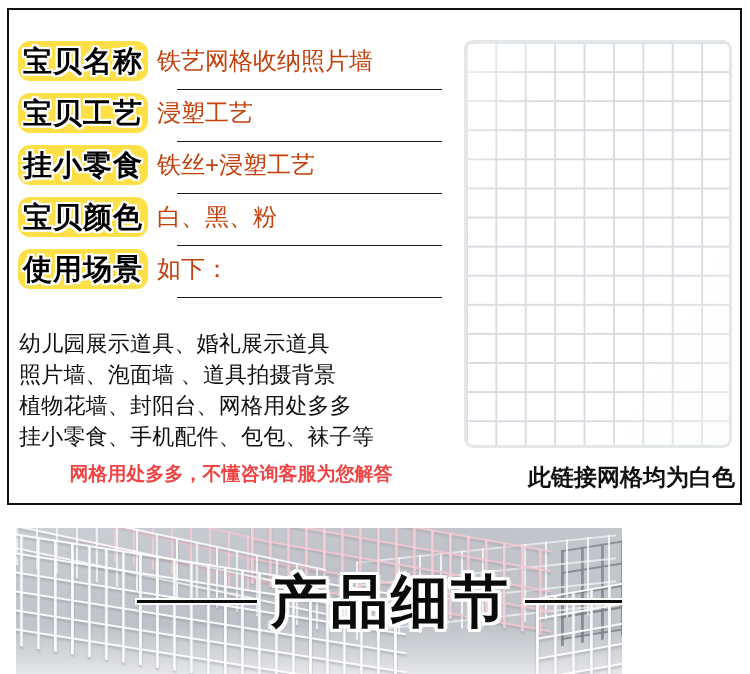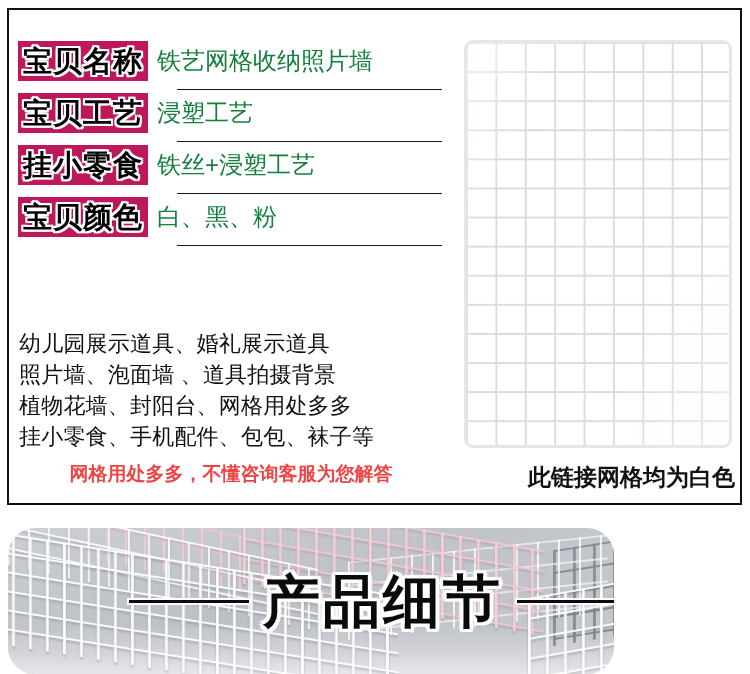--- a/index.html
+++ b/index.html
@@ -43,38 +43,39 @@
   .spec-row {
     position: relative;
     height: 52px;
   }
   .spec-row-inner {
     display: flex;
     align-items: center;
     height: 46px;
   }
   .spec-tag {
-    background: #be185d;
+    background: #fde047;
     color: #000000;
     font-weight: bold;
     font-size: 29px;
     line-height: 40px;
     height: 40px;
     padding: 0 5px;
     letter-spacing: 1px;
     white-space: nowrap;
     text-shadow:
       -2px -2px 0 #fff,  2px -2px 0 #fff,
       -2px  2px 0 #fff,  2px  2px 0 #fff,
       -2px  0   0 #fff,  2px  0   0 #fff,
        0   -2px 0 #fff,  0    2px 0 #fff;
+    border-radius: 12px;
   }
   .spec-value {
     flex: 1;
-    color: #15803d;
+    color: #c2410c;
     font-size: 24px;
     line-height: 30px;
     padding-left: 9px;
     white-space: nowrap;
     overflow: hidden;
   }
   .spec-rule {
     position: absolute;
     left: 159px;
     right: 1px;
@@ -154,27 +155,26 @@
     font-size: 23px;
     line-height: 30px;
     color: #111111;
     font-weight: 600;
     white-space: nowrap;
   }
 
   
   #banner {
     position: absolute;
-    left: 8px;
+    left: 16px;
     top: 528px;
     width: 606px;
     height: 146px;
     overflow: hidden;
     background: linear-gradient(160deg, #c9ccd2 0%, #bdc1c7 45%, #c6c9ce 100%);
-    border-radius: 27px;
   }
   #banner-photo { position: absolute; inset: 0; }
   #banner-floor {
     position: absolute;
     left: 0; right: 0; bottom: 0;
     height: 46px;
     background: linear-gradient(to bottom, #c2c5cb 0%, #d3d5d9 55%, #e6e7ea 100%);
   }
   .basket {
     position: absolute;
@@ -317,20 +317,27 @@
       </div>
 
       <div class="spec-row">
         <div class="spec-row-inner">
           <span class="spec-tag">宝贝颜色</span>
           <span class="spec-value">白、黑、粉</span>
         </div>
         <div class="spec-rule"></div>
       </div>
 
+      <div class="spec-row">
+        <div class="spec-row-inner">
+          <span class="spec-tag">使用场景</span>
+          <span class="spec-value">如下：</span>
+        </div>
+        <div class="spec-rule"></div>
+      </div>
 
     </div>
 
     <div id="usage-list">
       <div class="usage-line">幼儿园展示道具、婚礼展示道具</div>
       <div class="usage-line">照片墙、泡面墙 、道具拍摄背景</div>
       <div class="usage-line">植物花墙、封阳台、网格用处多多</div>
       <div class="usage-line">挂小零食、手机配件、包包、袜子等</div>
     </div>
 

